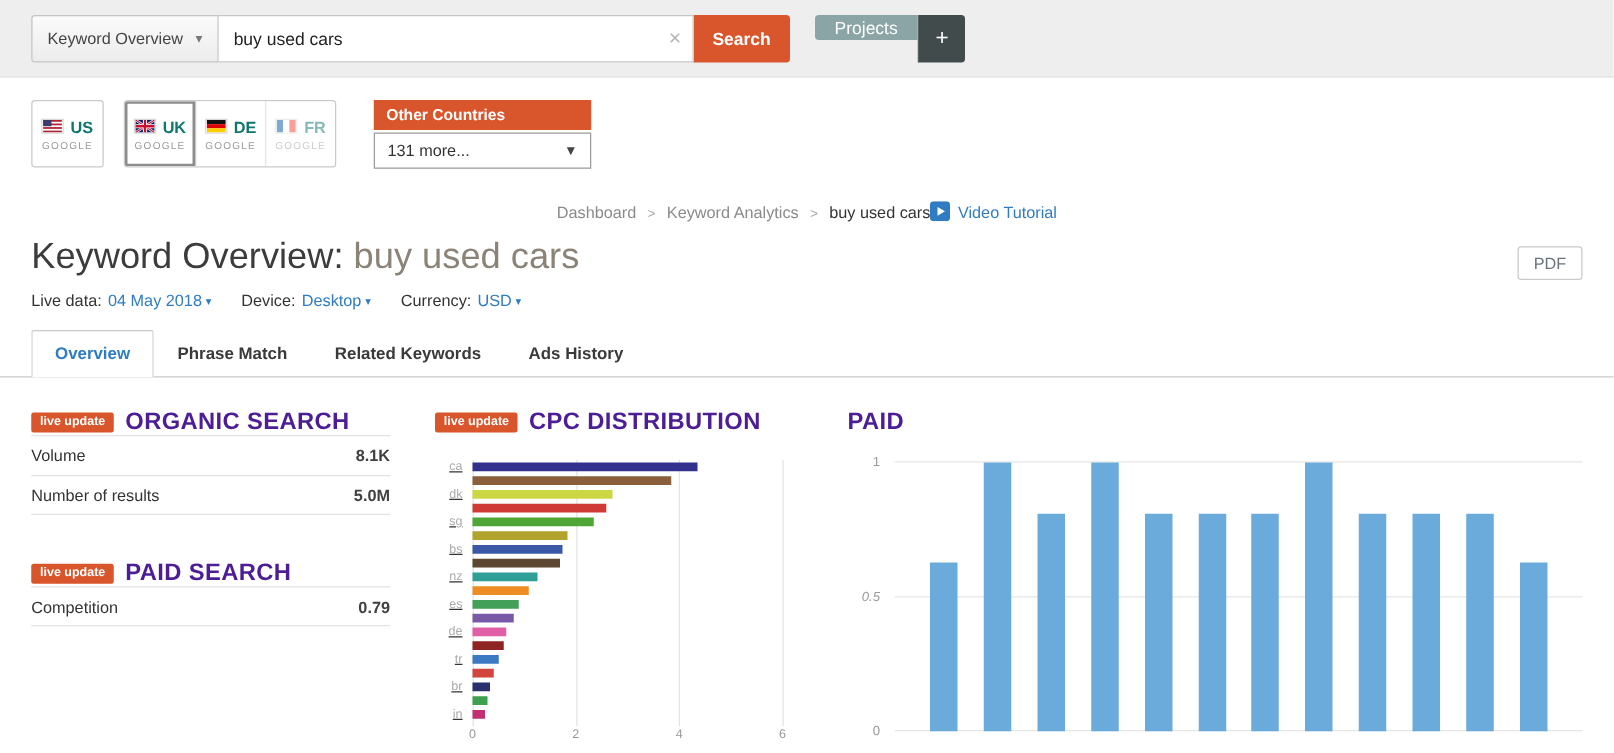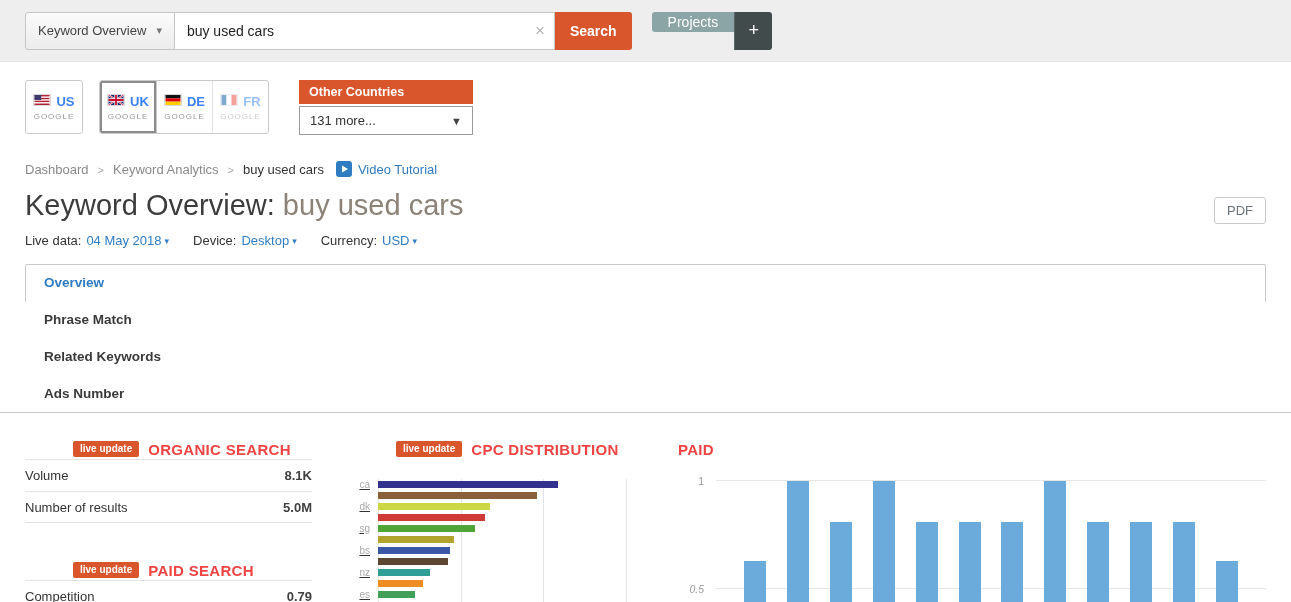--- a/index.html
+++ b/index.html
@@ -27,41 +27,41 @@
     font-family: "Liberation Sans", sans-serif; }
   .add-btn { height: 38px; width: 38px; background: var(--projects-dark); color: #fff;
     border: none; border-left: 1px solid #5a6667; border-radius: 0 3px 3px 0;
     font-size: 18px; cursor: pointer; font-family: "Liberation Sans", sans-serif; }
 
   
   .countries-row { display: flex; align-items: flex-start; padding: 18px 25px 0; }
   .country-btn { width: 58px; height: 54px; border: 1px solid #c9c9c9; border-radius: 3px;
     background: #fff; display: flex; flex-direction: column; align-items: center;
     justify-content: center; gap: 3px; cursor: pointer; }
-  .country-top { display: flex; align-items: flex-start; gap: 5px; font-size: 13px; font-weight: bold; color: #3b82f6; }
+  .country-top { display: flex; align-items: center; gap: 5px; font-size: 13px; font-weight: bold; color: #0f766e; }
   .country-sub { font-size: 8px; color: #9a9a9a; letter-spacing: 1px; }
   .country-group { display: flex; margin-left: 16px; border: 1px solid #c9c9c9; border-radius: 3px; overflow: hidden; }
   .country-cell { width: 56px; height: 52px; display: flex; flex-direction: column; align-items: center;
     justify-content: center; gap: 3px; cursor: pointer; background: #fff; border-left: 1px solid #c9c9c9; }
   .country-cell:first-child { border-left: none; }
   .country-cell.selected { box-shadow: inset 0 0 0 2px #8c8c8c; }
   .country-cell.disabled { opacity: .5; }
   .flag { display: block; border: 1px solid rgba(0,0,0,.15); }
 
   .other-countries { margin-left: 30px; width: 174px; }
   .oc-header { background: var(--brand-orange); color: #fff; font-weight: bold;
     font-size: 12.5px; padding: 5px 10px; }
   .oc-select { border: 1px solid #9b9b9b; background: #fff; height: 29px; margin-top: 2px;
     display: flex; align-items: center; justify-content: space-between; padding-left: 10px;
     font-size: 13px; color: #333; cursor: pointer; }
   .oc-arrow { font-size: 11px; color: #444; padding-right: 10px; }
 
   
   .breadcrumb-row { margin-top: 26px; padding: 0 25px; display: flex;
-    justify-content: flex-start; align-items: center; font-size: 13px; gap: 12px; }
+    justify-content: center; align-items: center; font-size: 13px; }
   .bc-item { color: #8a8a8a; cursor: pointer; }
   .bc-item.last { color: #333; cursor: default; }
   .bc-sep { margin: 0 9px; color: #aaa; font-size: 11px; }
   .video-tutorial { display: flex; align-items: center; gap: 6px; color: var(--link-blue);
     font-size: 13px; cursor: pointer; }
 
   
   .title-row { margin-top: 12px; padding: 0 25px; display: flex;
     justify-content: space-between; align-items: flex-start; }
   .page-title { font-size: 29px; font-weight: 400; color: #3c3c3c; }
@@ -71,35 +71,35 @@
     font-family: "Liberation Sans", sans-serif; }
 
   .livedata-row { margin-top: 9px; padding: 0 25px; display: flex; align-items: center;
     gap: 6px; font-size: 13px; color: #333; }
   .ld-group { margin-right: 18px; display: flex; align-items: center; gap: 5px; }
   .ld-value { color: var(--link-blue); cursor: pointer; display: flex; align-items: center; gap: 3px; }
   .ld-value .chev { font-size: 9px; }
 
   
   .tabbar-wrap { margin-top: 16px; border-bottom: 1px solid #c9c9c9; }
-  .tabbar { display: flex; padding: 0 25px; flex-direction: column; }
+  .tabbar { display: flex; padding: 0 25px; }
   .tab { padding: 10px 18px 11px; font-size: 13.5px; font-weight: bold; color: #3a3a3a;
     cursor: pointer; margin-bottom: -1px; border: 1px solid transparent; }
   .tab.active { background: #fff; border-color: #c9c9c9; border-bottom-color: #fff;
     color: var(--tab-active); border-radius: 2px 2px 0 0; }
 
   
   .content { display: flex; padding: 26px 25px 0; }
   .panel-left { width: 287px; flex: none; }
   .panel-mid { width: 300px; flex: none; margin-left: 36px; }
   .panel-right { flex: 1; margin-left: 30px; }
   .section-header { display: flex; align-items: center; gap: 9px; height: 20px; }
   .live-badge { background: var(--brand-orange); color: #fff; font-size: 10px;
-    font-weight: bold; padding: 2px 7px 3px; border-radius: 2px; white-space: nowrap; margin-left: 48px; }
-  .section-title { font-size: 15px; font-weight: bold; color: #ef4444; letter-spacing: .3px; }
+    font-weight: bold; padding: 2px 7px 3px; border-radius: 2px; white-space: nowrap; }
+  .section-title { font-size: 19px; font-weight: bold; color: #4c1d95; letter-spacing: .3px; }
 
   .metric-table { }
   .metric-row { height: 32px; display: flex; justify-content: space-between; align-items: center;
     border-top: 1px solid #e3e3e3; font-size: 13px; }
   .metric-row:last-child { border-bottom: 1px solid #e3e3e3; }
   .metric-label { color: #333; }
   .metric-value { font-weight: bold; color: #404040; }
   .paid-header { margin-top: 37px; }
 
   
@@ -247,21 +247,21 @@
         <span class="chev">▾</span>
       </span>
     </div>
   </div>
 
   <div class="tabbar-wrap">
     <div class="tabbar">
         <div class="tab active">Overview</div>
         <div class="tab">Phrase Match</div>
         <div class="tab">Related Keywords</div>
-        <div class="tab">Ads Number</div>
+        <div class="tab">Ads History</div>
       </div>
   </div>
 
   <div class="content">
 
     <div class="panel-left">
       <div class="section-header">
         <span class="live-badge">live update</span>
         <span class="section-title">ORGANIC SEARCH</span>
       </div>

